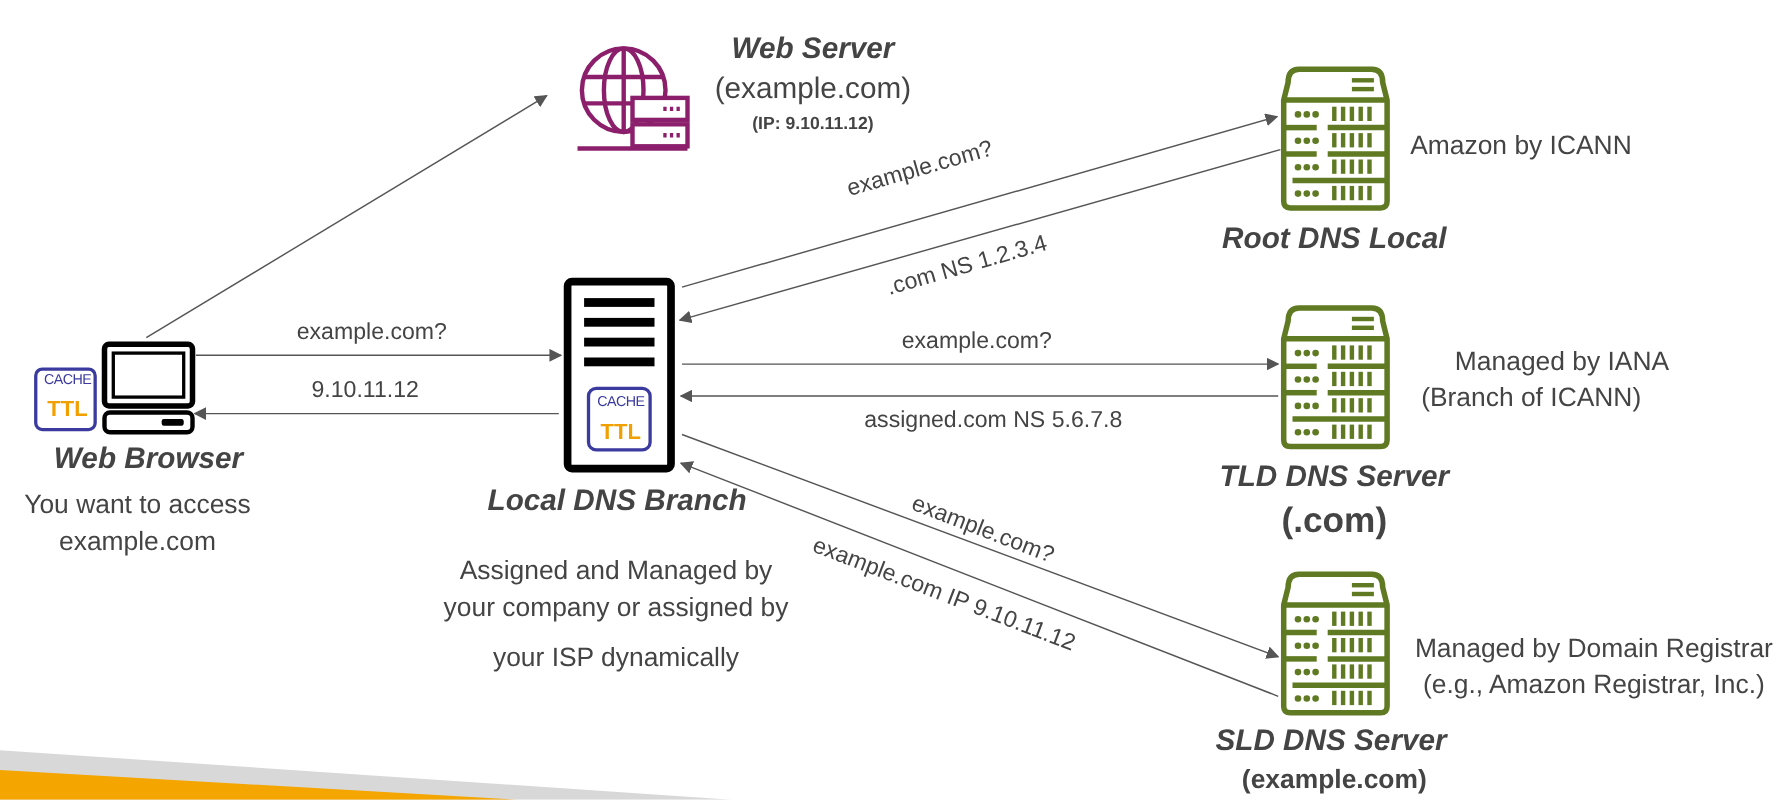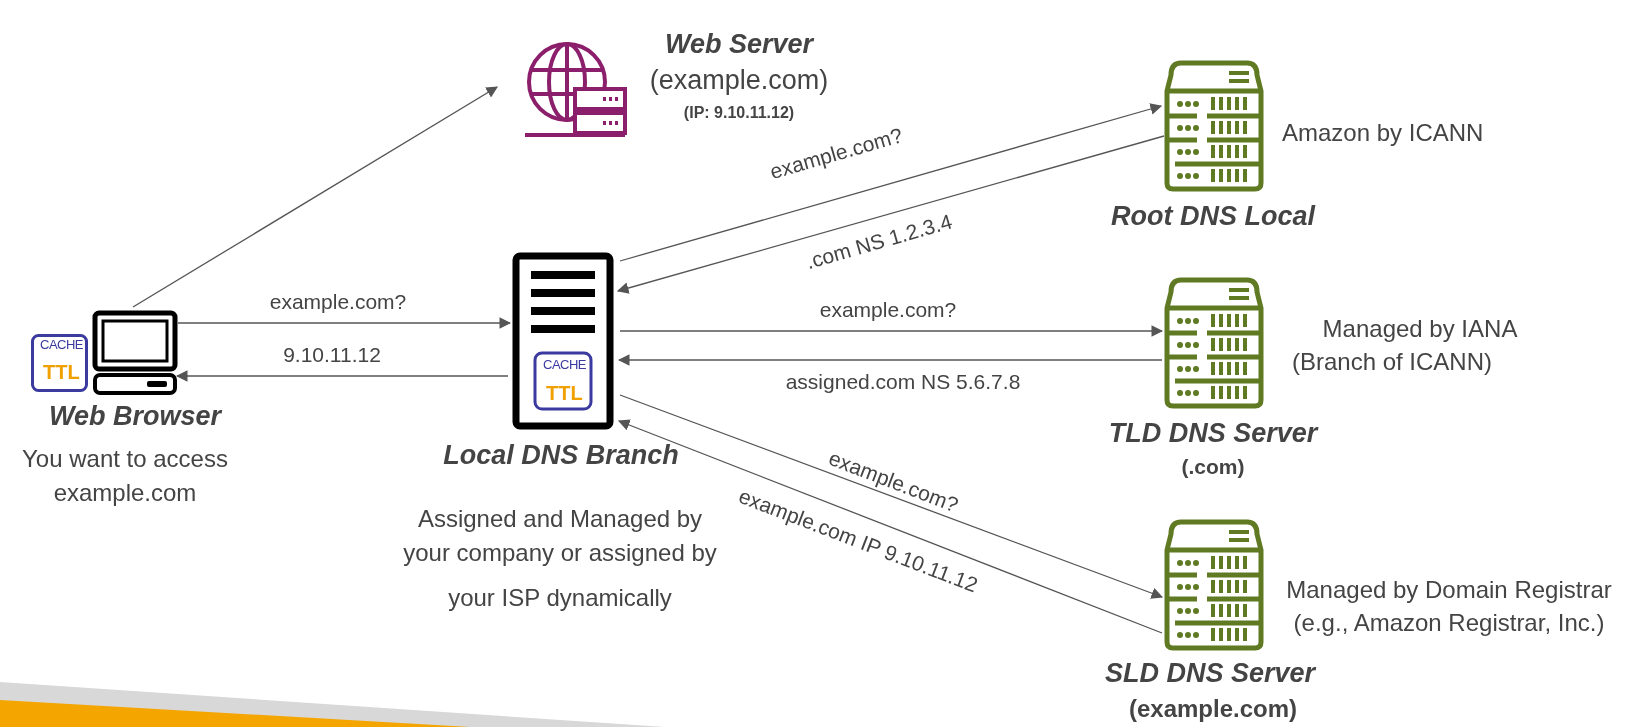--- a/index.html
+++ b/index.html
@@ -139,21 +139,21 @@
 
 <div class="t title center" style="left:561px;top:440px;">Local DNS Branch</div>
 <div class="t desc center" style="left:560px;top:505px;">Assigned and Managed by</div>
 <div class="t desc center" style="left:560px;top:539px;">your company or assigned by</div>
 <div class="t desc center" style="left:560px;top:584px;">your ISP dynamically</div>
 
 <div class="t title center" style="left:1213px;top:201px;">Root DNS Local</div>
 <div class="t desc" style="left:1282px;top:119px;">Amazon by ICANN</div>
 
 <div class="t title center" style="left:1213px;top:418px;">TLD DNS Server</div>
-<div class="t bold center" style="left:1213px;top:455px;font-size:21px;">(.com)</div>
+<div class="t bold center" style="left:1213px;top:455px;font-size:32px;">(.com)</div>
 <div class="t desc center" style="left:1392px;top:315px;margin-left:28px;">Managed by IANA</div>
 <div class="t desc center" style="left:1392px;top:348px;">(Branch of ICANN)</div>
 
 <div class="t title center" style="left:1210px;top:658px;">SLD DNS Server</div>
 <div class="t bold center" style="left:1213px;top:695px;font-size:24px;">(example.com)</div>
 <div class="t desc center" style="left:1449px;top:576px;">Managed by Domain Registrar</div>
 <div class="t desc center" style="left:1449px;top:609px;">(e.g., Amazon Registrar, Inc.)</div>
 
 <div class="t lbl center" style="left:338px;top:290px;">example.com?</div>
 <div class="t lbl center" style="left:332px;top:343px;">9.10.11.12</div>

